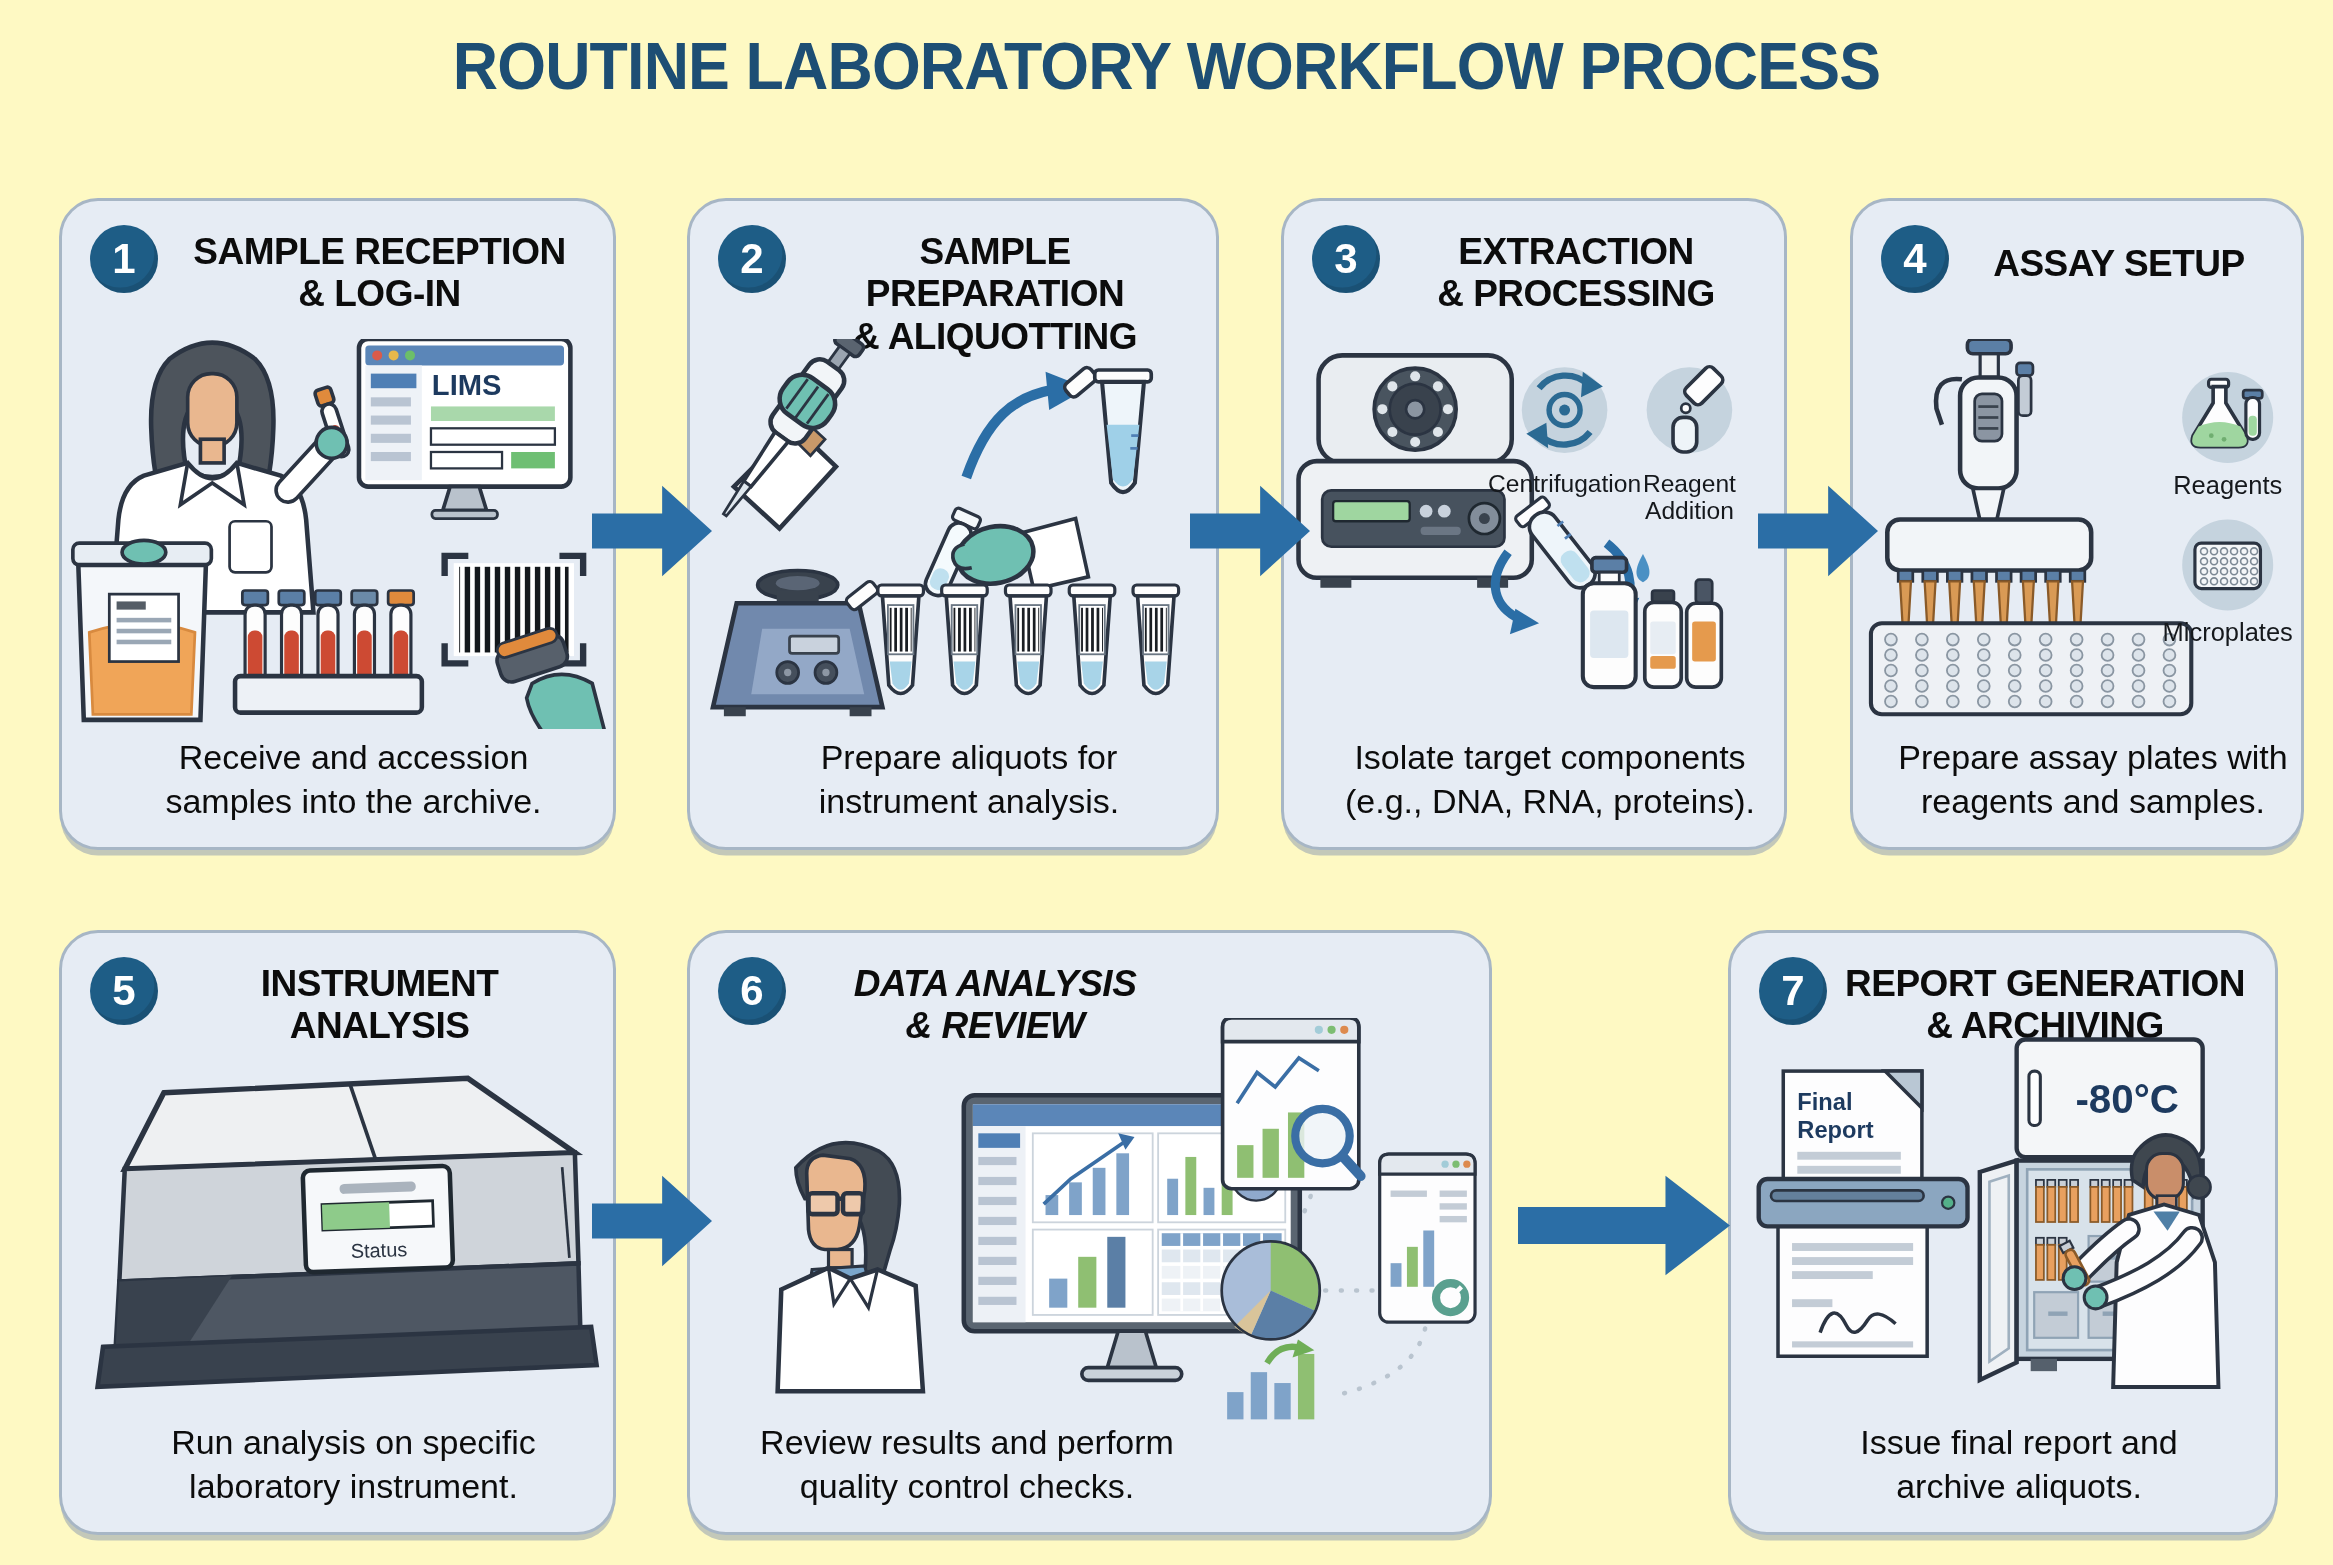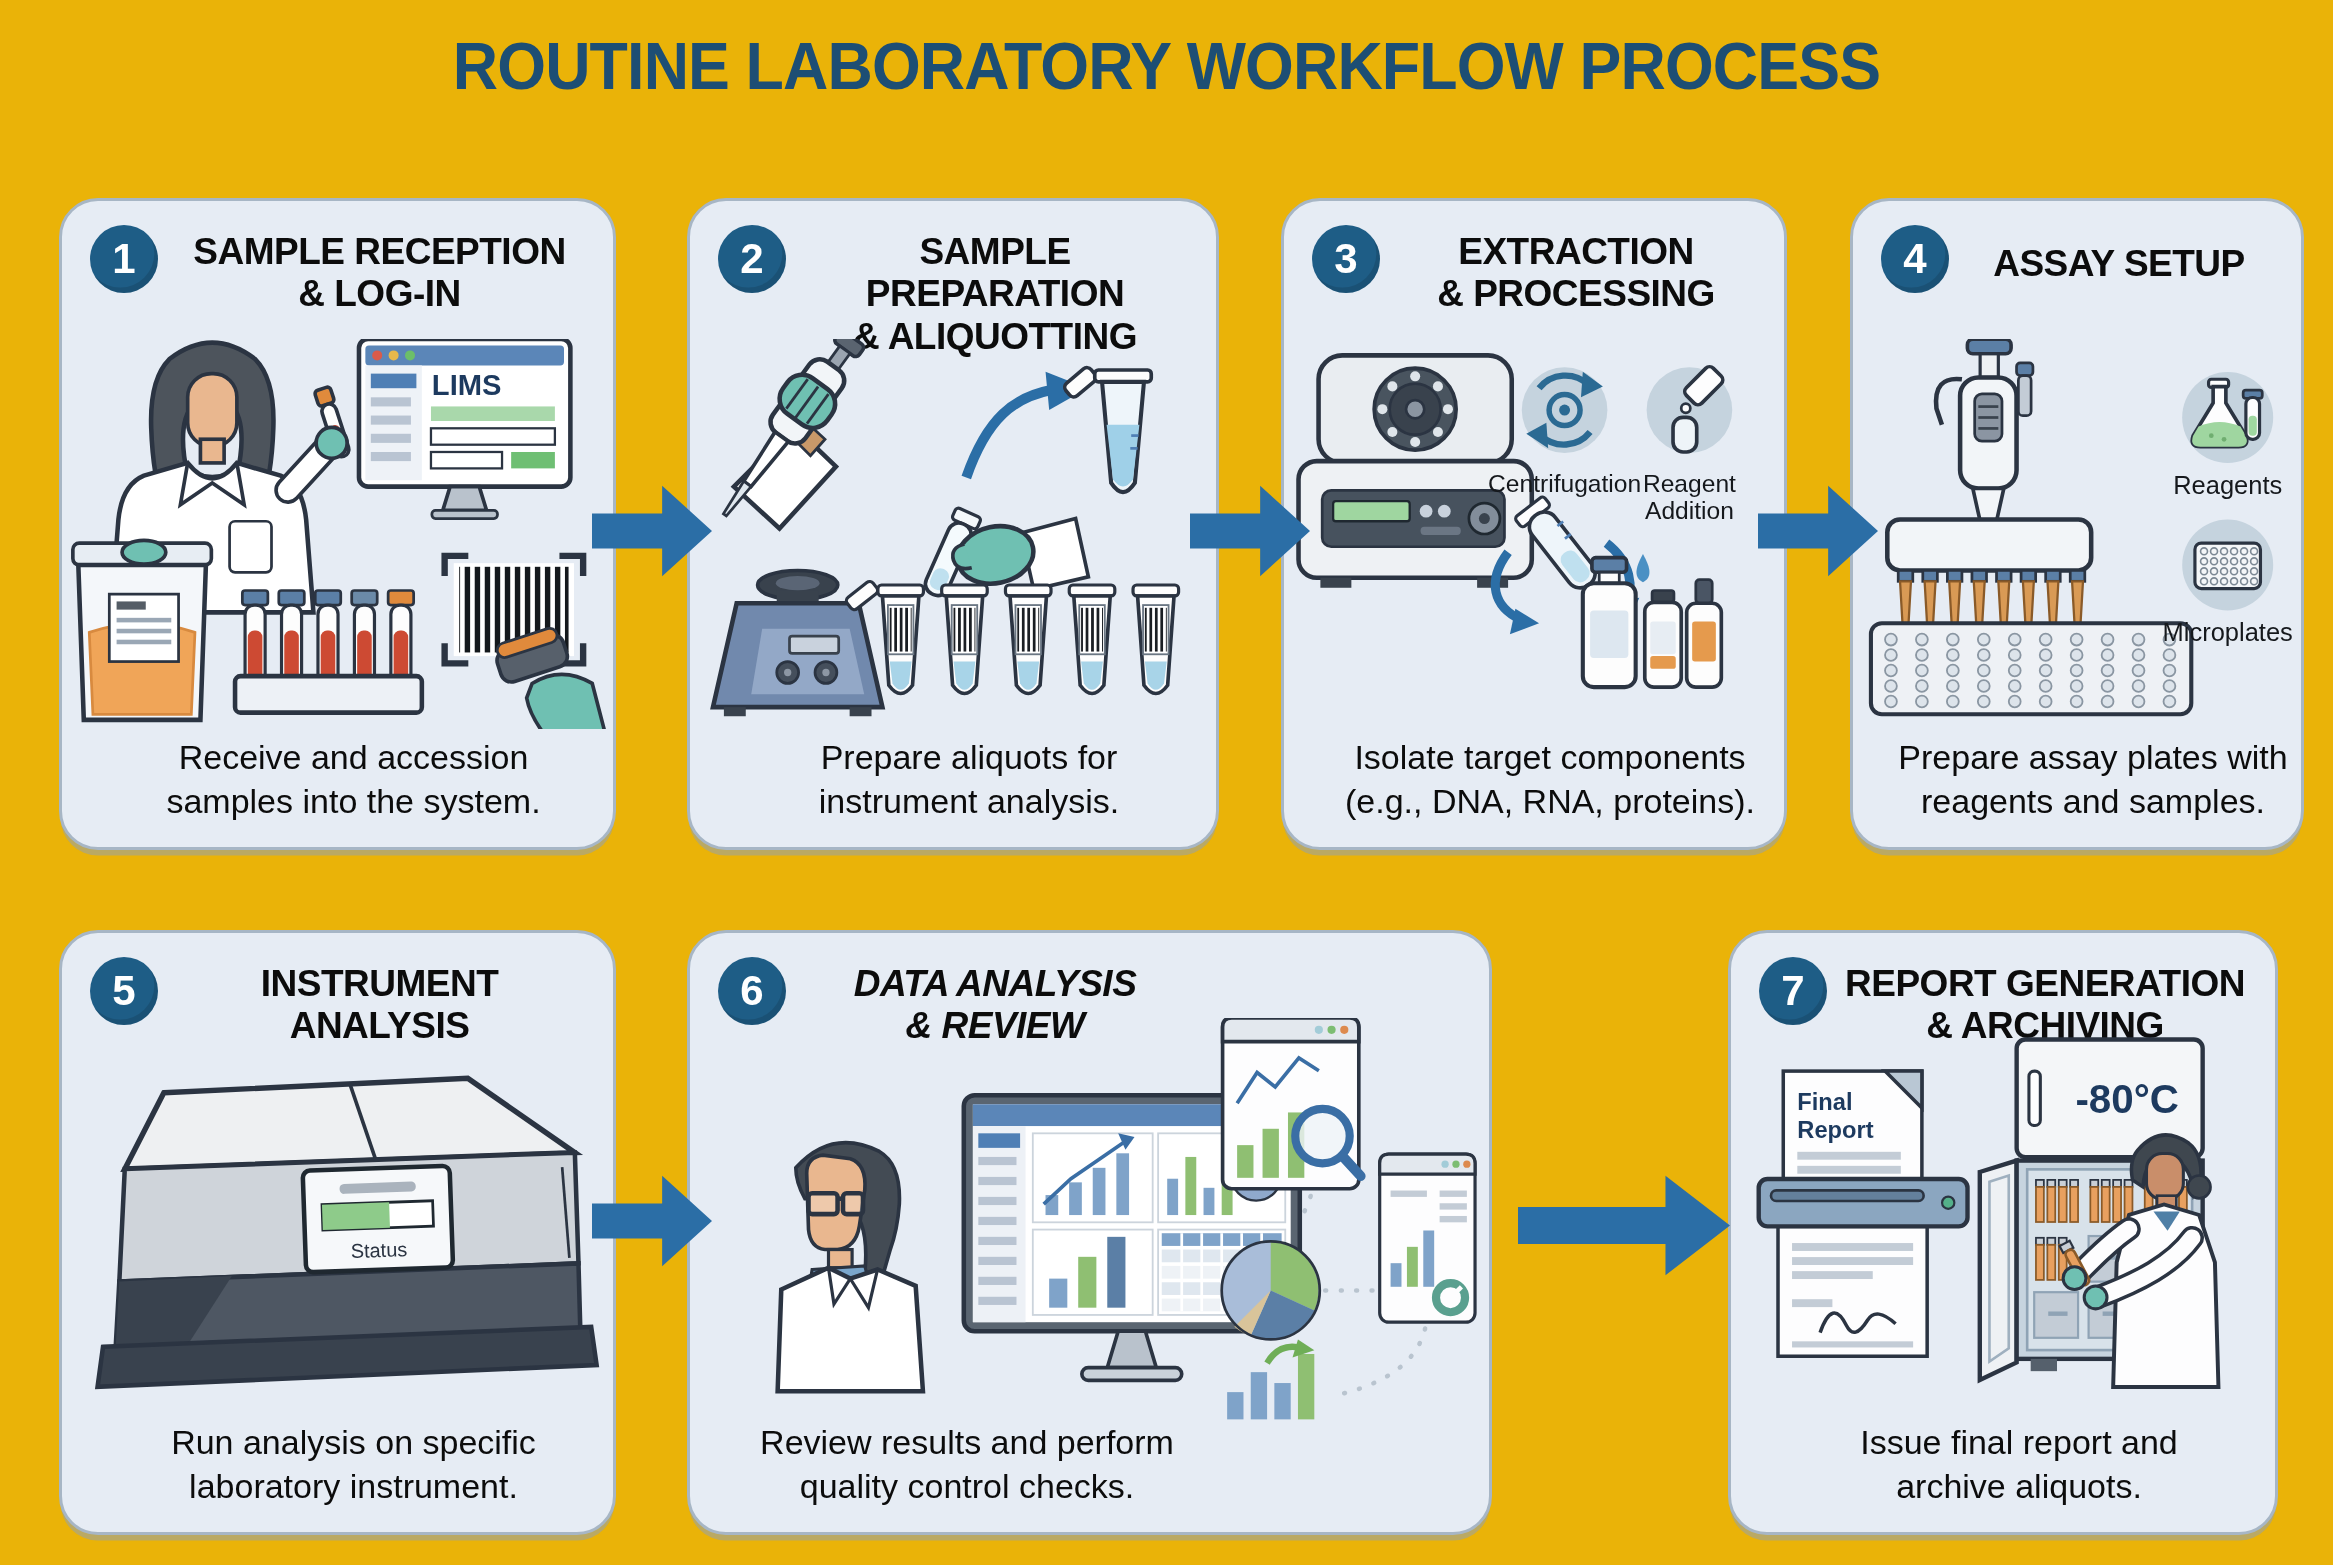--- a/index.html
+++ b/index.html
@@ -1,18 +1,18 @@
 <!DOCTYPE html>
 <html style="font-size:14.8px"><head>
 <meta charset="utf-8">
 <style>
   * { margin:0; padding:0; box-sizing:border-box; }
   html,body { width:2333px; height:1565px; }
   body { background:#fdfdfe; font-family:"Liberation Sans", sans-serif; color:#0c0c0c; }
-  .canvas { position:relative; width:2333px; height:1565px; background:#eab308; overflow:hidden; }
+  .canvas { position:relative; width:2333px; height:1565px; background:#fef9c3; overflow:hidden; }
   .main-title { position:absolute; top:28px; left:0; width:100%; text-align:center;
     font-size:66px; font-weight:800; color:#1d4e74; letter-spacing:-0.9px; transform:scaleX(.95); }
   .card { position:absolute; background:#e6ecf4; border:3.7px solid #a7b6c5; border-radius:39px;
     box-shadow:0 7.4px 0 -1.8px rgba(145,160,176,.55); }
   .step-circle { position:absolute; left:28px; top:24px; width:68px; height:68px; border-radius:50%;
     background:#1e5d86; color:#fff; font-size:42px; font-weight:700;
     display:flex; align-items:center; justify-content:center; box-shadow: inset -3.7px -5.5px 0 rgba(0,0,0,.12); }
   .card-title { position:absolute; top:29.5px; left:104px; right:20px; text-align:center;
     font-weight:700; font-size:37px; line-height:1.16; letter-spacing:-0.5px; }
   .card-title.single { top:42px; }
@@ -136,21 +136,21 @@
           <path d="M38,58 Q70,38 104,58 L118,112 Q90,134 58,122 Q36,96 32,74 Z" fill="#6fc0b2" stroke="#2b3442" stroke-width="4"></path>
           <g transform="rotate(-18 40 30)">
             <rect x="0" y="12" width="76" height="36" rx="12" fill="#57606b" stroke="#2b3442" stroke-width="4"></rect>
             <rect x="4" y="4" width="68" height="16" rx="8" fill="#e08a3c" stroke="#2b3442" stroke-width="3"></rect>
           </g>
         </g>
       </svg>
     </div>
     <div class="caption">
       <div>Receive and accession</div>
-      <div>samples into the system.</div>
+      <div>samples into the archive.</div>
     </div>
   </div>
 
   <div id="c2" class="card" style="left:687px; top:198px; width:532px; height:652px;">
     <div class="step-circle">2</div>
     <div class="card-title">
       <div>SAMPLE PREPARATION</div>
       <div>&amp; ALIQUOTTING</div>
     </div>
     <div class="illus">

